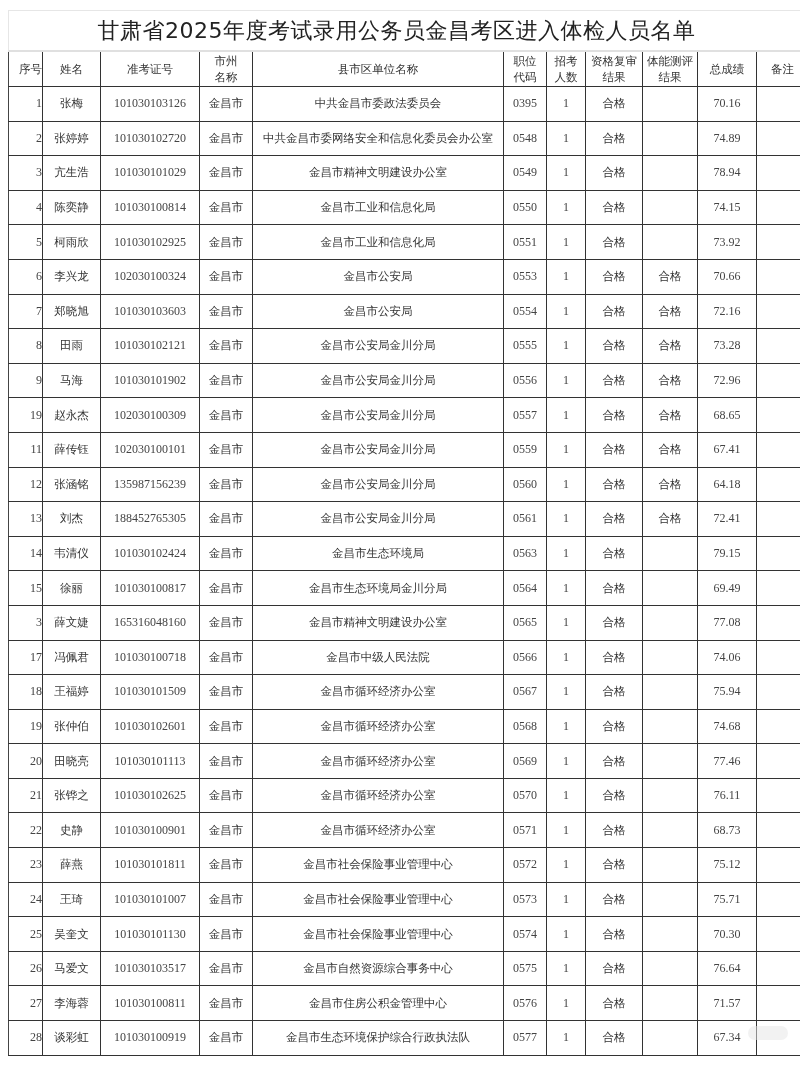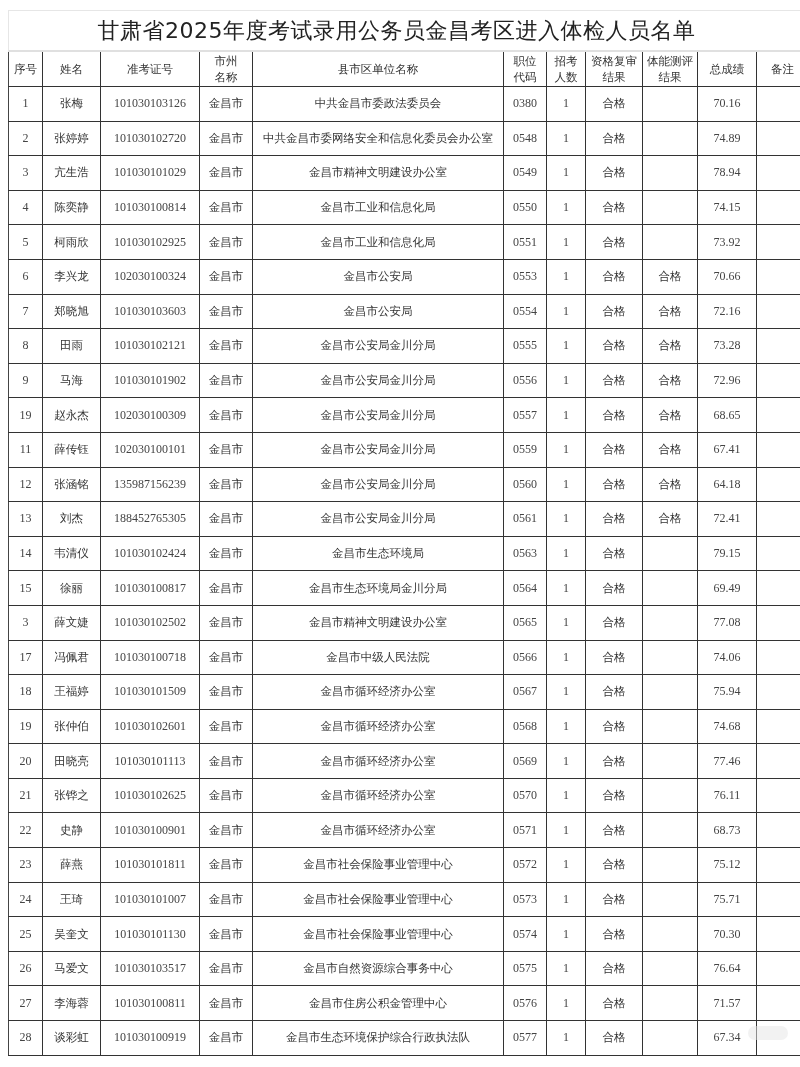--- a/index.html
+++ b/index.html
@@ -65,21 +65,21 @@
     td.num {
       font-family: "Liberation Serif", serif;
       font-size: 12px;
       color: #444;
     }
     td.unit {
       font-size: 11.5px;
       margin-top: 16px;
     }
     tr:first-child th { border-top: none; }
-    th:first-child, td:first-child { border-left: 1.5px solid #444; }
+    th:first-child, td:first-child { border-left: 1.5px solid #444; text-align: right; }
     .watermark {
       position: absolute;
       left: 740px;
       top: 1016px;
       width: 40px;
       height: 14px;
       border-radius: 7px;
       background: rgba(230,230,230,0.5);
     }
   </style>
@@ -120,21 +120,21 @@
         <th>备注</th>
       </tr>
     </thead>
     <tbody id="table-body">
         <tr>
           <td class="num">1</td>
           <td>张梅</td>
           <td class="num">101030103126</td>
           <td>金昌市</td>
           <td class="unit">中共金昌市委政法委员会</td>
-          <td class="num">0380</td>
+          <td class="num">0395</td>
           <td class="num">1</td>
           <td>合格</td>
           <td></td>
           <td class="num">70.16</td>
           <td></td>
         </tr>
         <tr>
           <td class="num">2</td>
           <td>张婷婷</td>
           <td class="num">101030102720</td>
@@ -312,21 +312,21 @@
           <td class="num">0564</td>
           <td class="num">1</td>
           <td>合格</td>
           <td></td>
           <td class="num">69.49</td>
           <td></td>
         </tr>
         <tr>
           <td class="num">3</td>
           <td>薛文婕</td>
-          <td class="num">101030102502</td>
+          <td class="num">165316048160</td>
           <td>金昌市</td>
           <td class="unit">金昌市精神文明建设办公室</td>
           <td class="num">0565</td>
           <td class="num">1</td>
           <td>合格</td>
           <td></td>
           <td class="num">77.08</td>
           <td></td>
         </tr>
         <tr>

